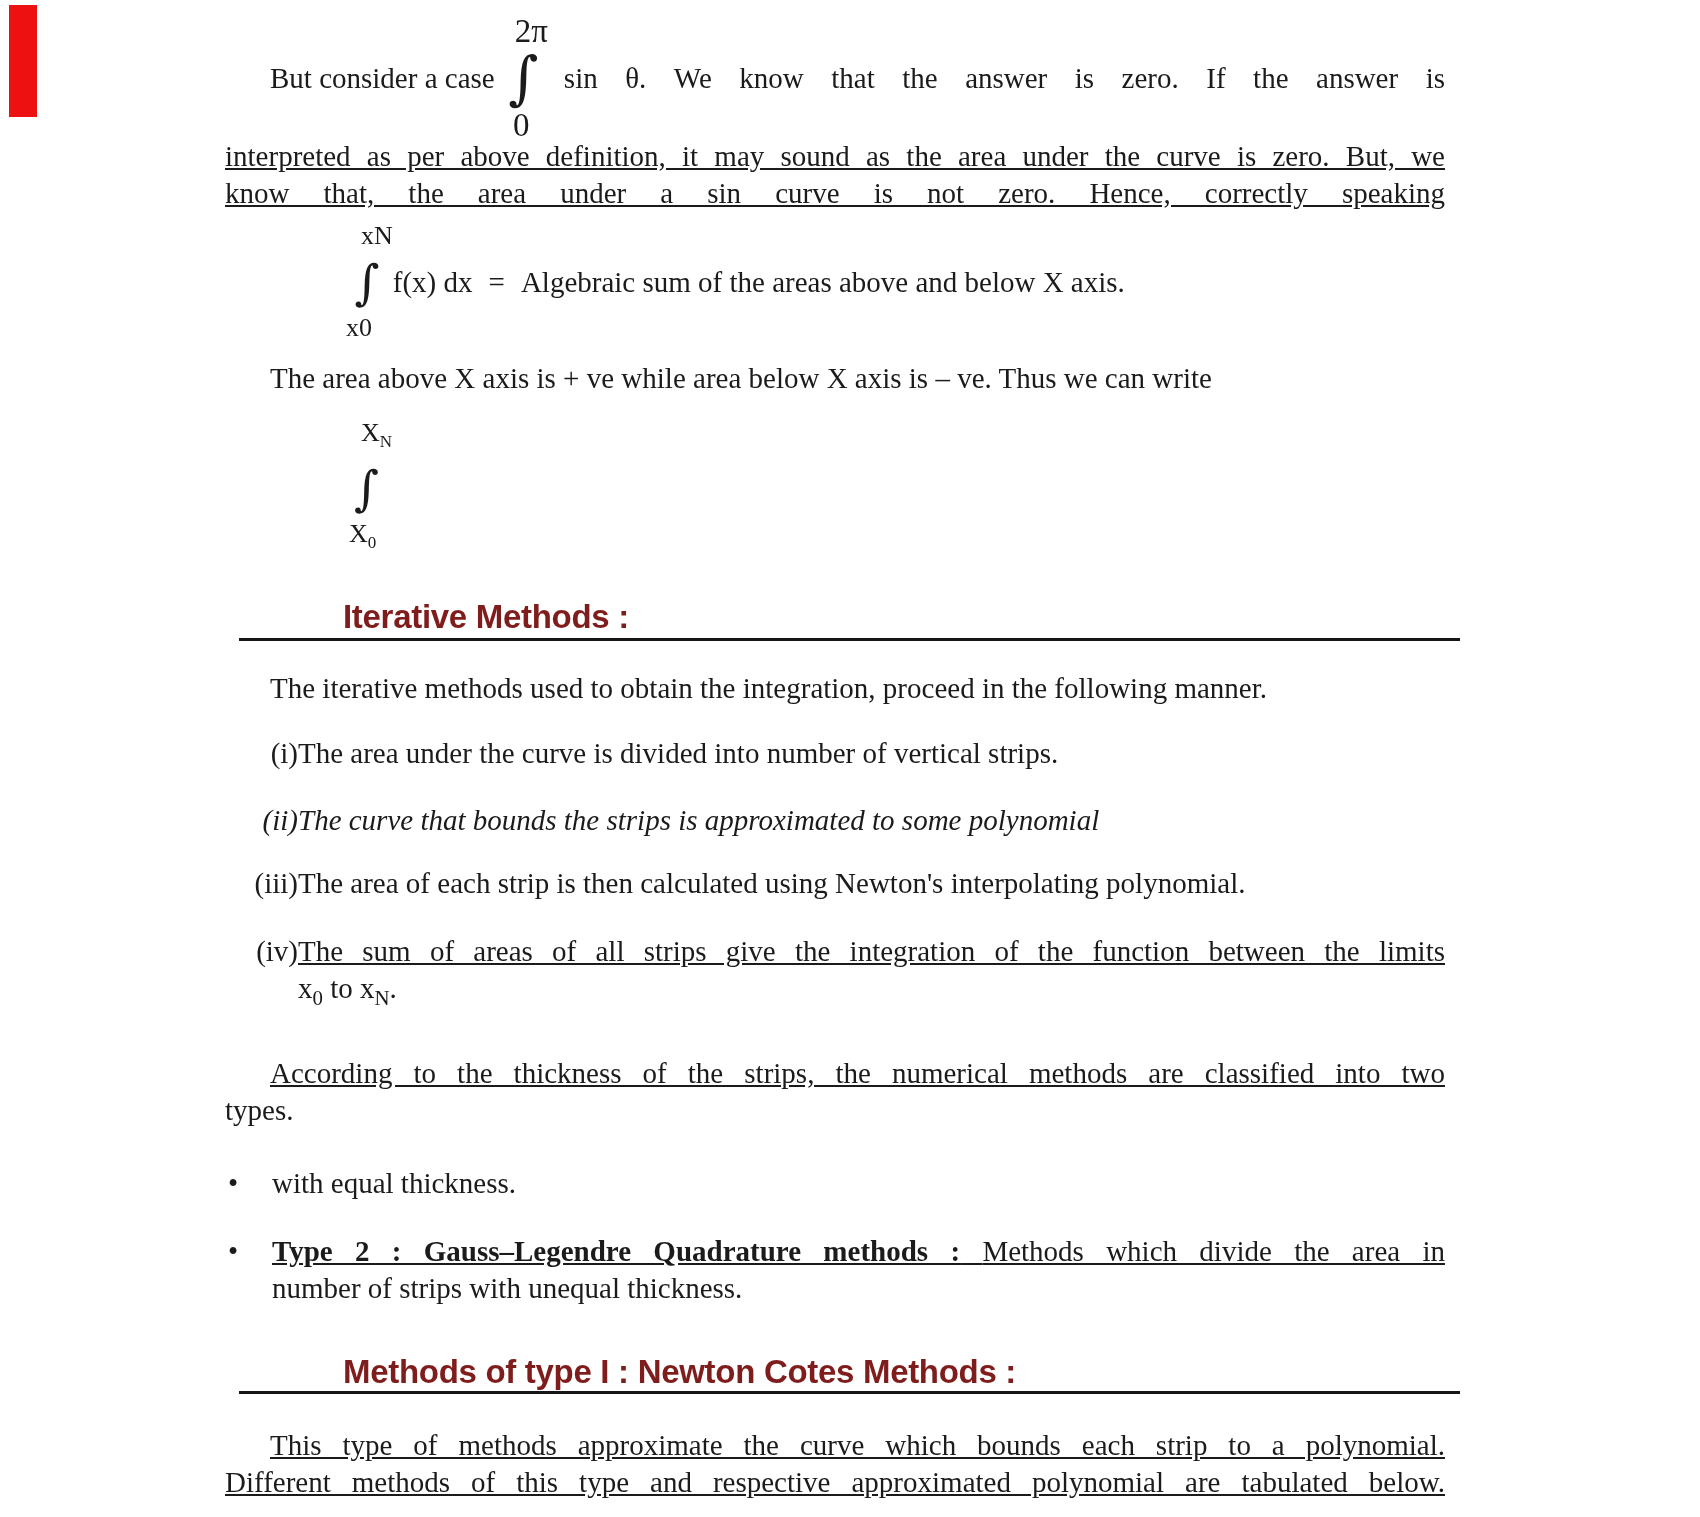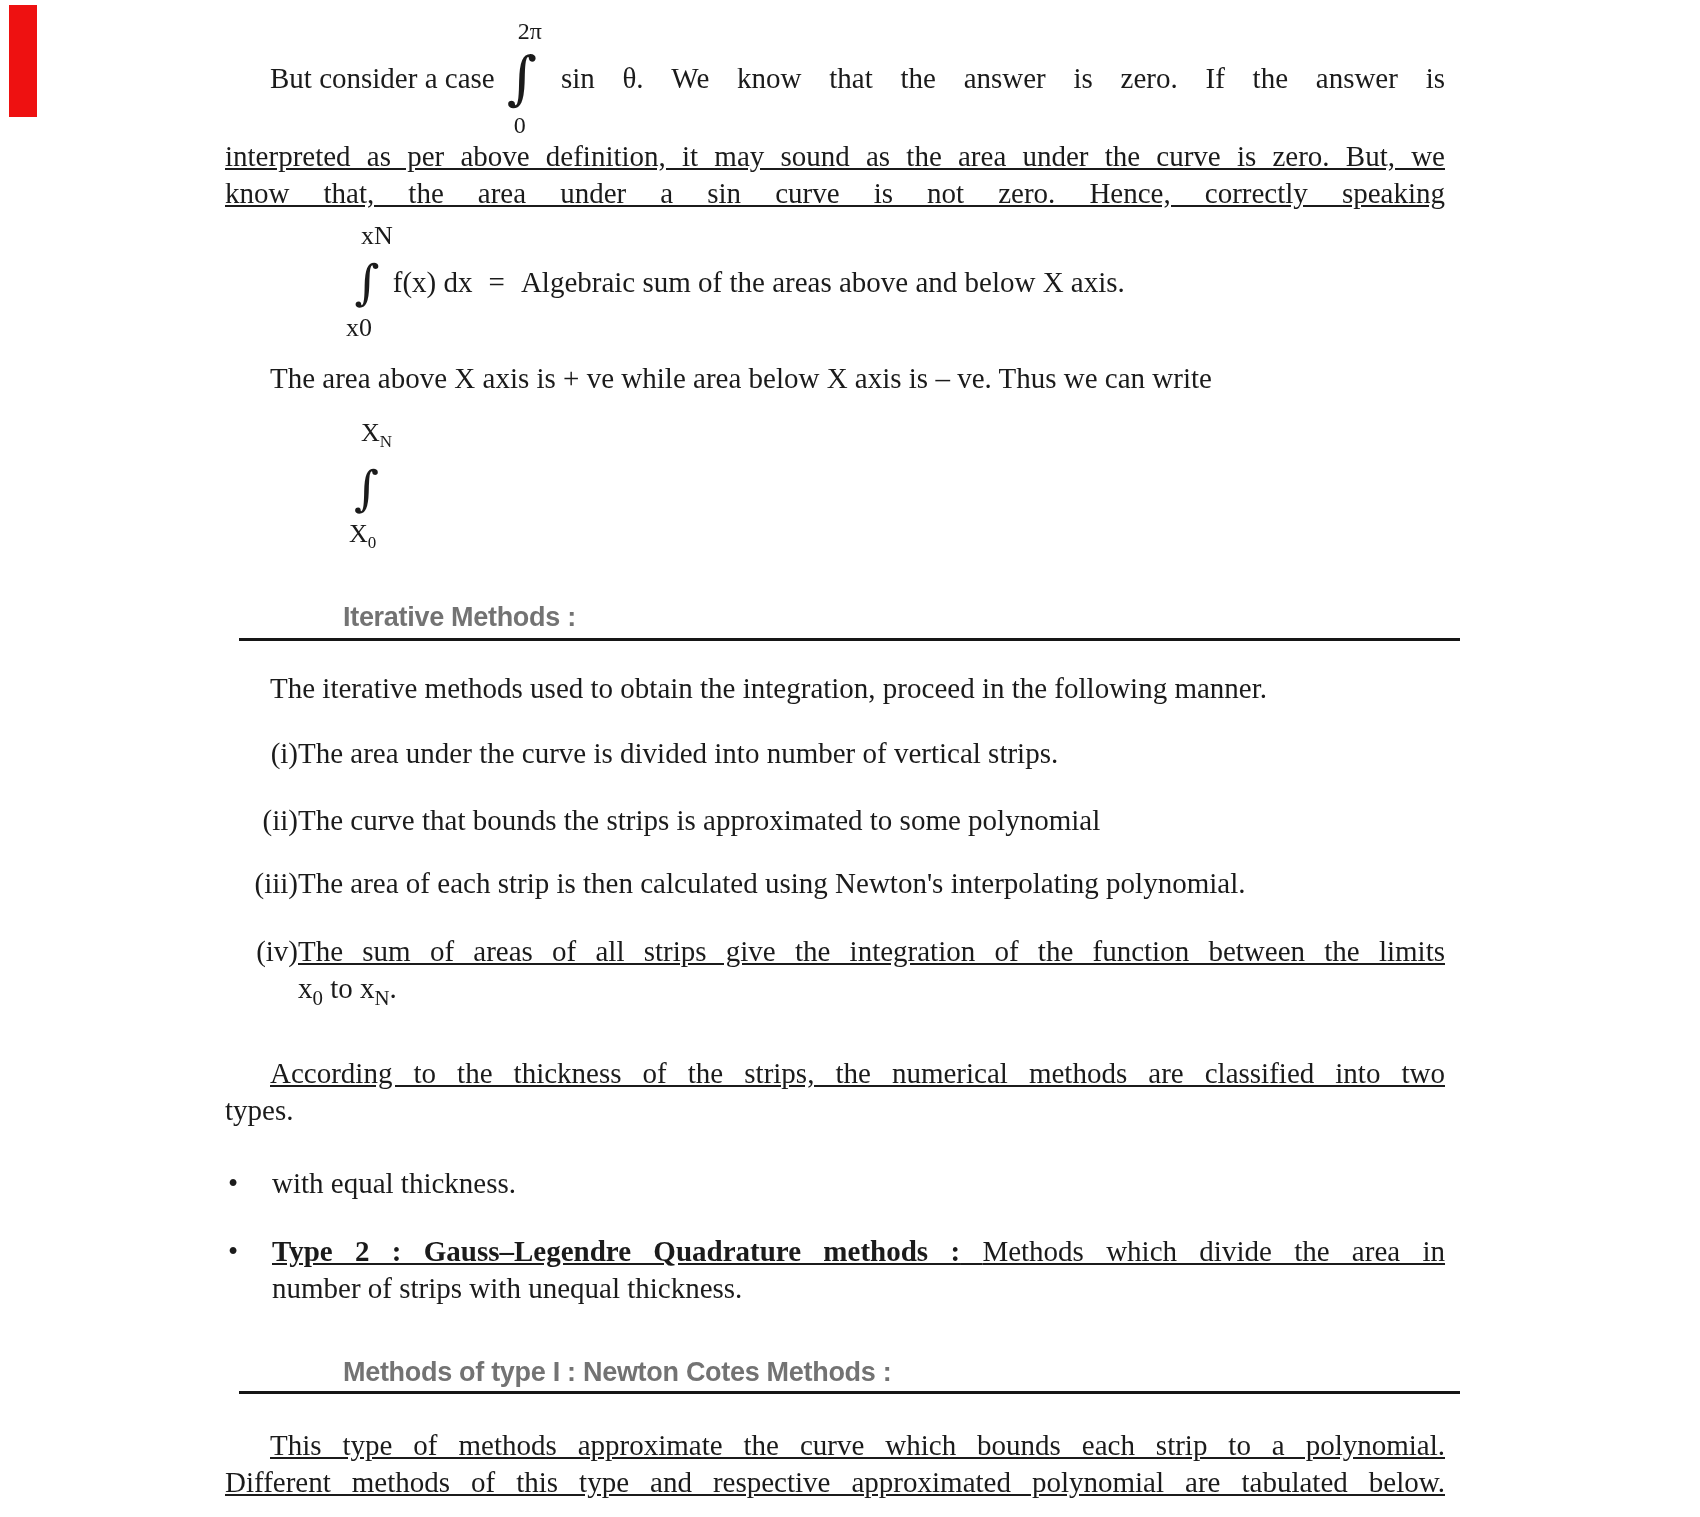--- a/index.html
+++ b/index.html
@@ -38,21 +38,21 @@
     margin-top: 18px;
     height: 120px;
   }
   .int-col {
     display: flex;
     flex-direction: column;
     align-items: center;
     flex: none;
   }
   .il { margin: 0 24px 0 12px; }
-  .int-upper, .int-lower { font-size: 24px; line-height: 26px; }
+  .int-upper, .int-lower { font-size: 33px; line-height: 26px; }
   .il .int-upper { transform: translateX(8px); }
   .il .int-lower { transform: translateX(-2px); }
   .int-sign {
     display: flex;
     align-items: center;
     justify-content: center;
     height: 68px;
     font-size: 58px;
     font-family: "DejaVu Serif", serif;
     font-weight: normal;
@@ -70,39 +70,39 @@
   .eq2 .int-upper { transform: translateX(10px); }
   .eq2 .int-lower { transform: translateX(-4px); }
   .eq sub { font-size: 17px; }
   .eq-text { margin-left: 10px; text-align: right; }
   .eq-eq { display: inline-block; margin: 0 16px; }
 
   
   .sec-title {
     font-family: "Liberation Sans", sans-serif;
     font-weight: 700;
-    font-size: 27px;
+    font-size: 33px;
     letter-spacing: -0.3px;
     line-height: 34px;
     margin-left: 118px;
-    color: #737373;
+    color: #7f1d1d;
   }
   .rule { height: 3px; background: #161616; margin-left: 14px; width: 1221px; }
   .s1 { margin-top: 43px; }
   .s1 .sec-title { margin-bottom: 4px; }
   .s2 { margin-top: 50px; }
   .s2 .sec-title { line-height: 30px; margin-bottom: 4px; }
 
   .p2 { margin-top: 18px; padding-left: 45px; }
   .p3 { margin-top: 29px; }
 
   
   .li { display: flex; padding-left: 25px; }
   .li1 { margin-top: 28px; }
-  .li2 { margin-top: 30px; }
+  .li2 { margin-top: 30px; font-style: italic; }
   .li3 { margin-top: 26px; }
   .li4 { margin-top: 31px; }
   .li-num { width: 48px; flex: none; text-align: right; line-height: 37px; }
   .li-text { flex: 1; line-height: 37px; }
   sub { font-size: 0.72em; }
 
   .p4 { margin-top: 38px; }
 
   
   .bul { display: flex; padding-left: 3px; }

